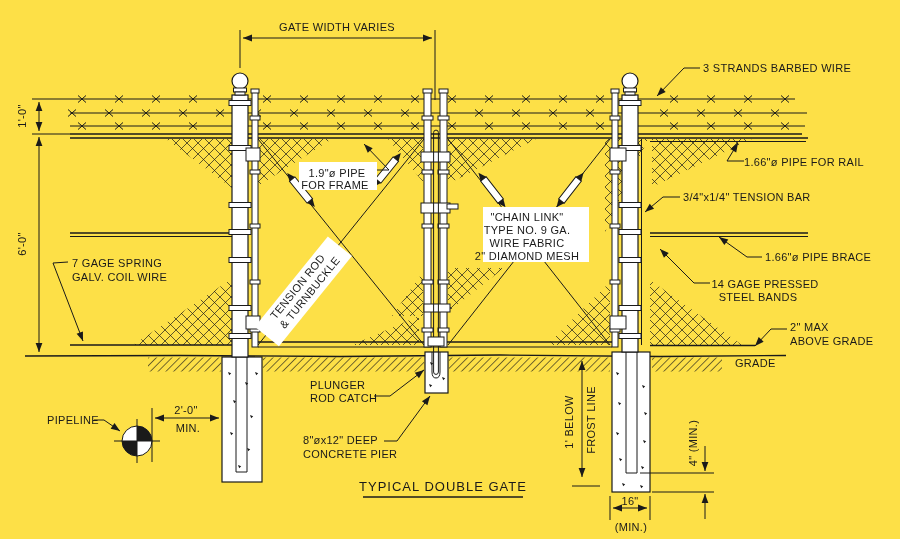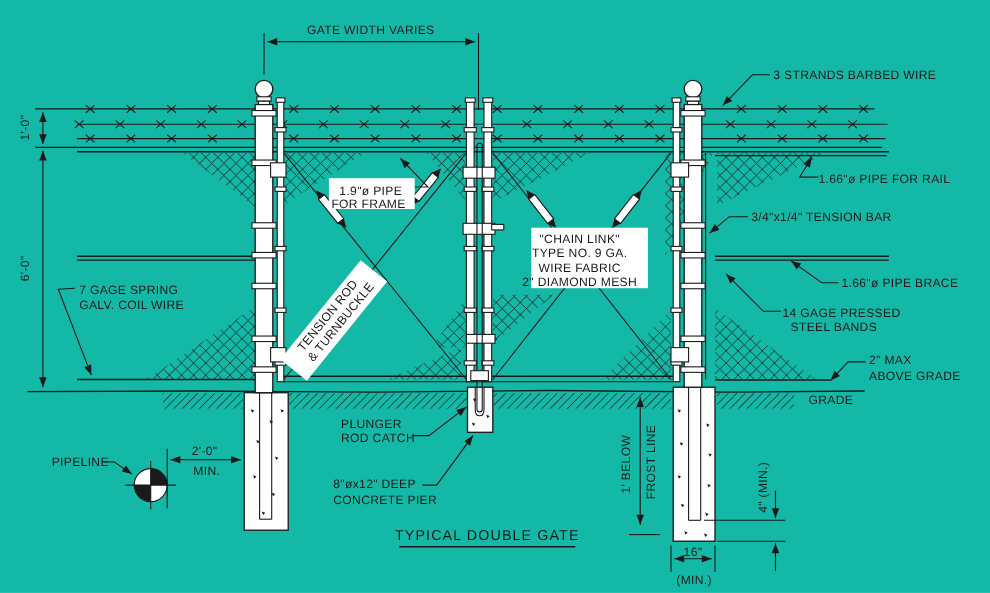--- a/index.html
+++ b/index.html
@@ -1,16 +1,16 @@
 <!DOCTYPE html>
 <html><head>
 <meta charset="utf-8">
 <style>
   html,body{margin:0;padding:0;background:#fff;}
-  .stage{width:900px;height:539px;position:relative;background:#14b8a6;overflow:hidden;}
+  .stage{width:900px;height:539px;position:relative;background:#fde047;overflow:hidden;}
   svg{display:block;}
   .ln{stroke:#1a1a1a;fill:none;}
   .w1{stroke-width:1;}
   .w13{stroke-width:1.3;}
   .wh{fill:#ffffff;stroke:#1a1a1a;stroke-width:1.2;}
   .whn{fill:#ffffff;stroke:#1a1a1a;stroke-width:1;}
   .mesh{fill:url(#meshpat);stroke:none;}
   .soil{fill:url(#soilpat);stroke:none;}
   .t{font-family:"Liberation Sans",sans-serif;font-size:11px;fill:#1a1a1a;letter-spacing:.3px;}
   .tm{text-anchor:middle;}

